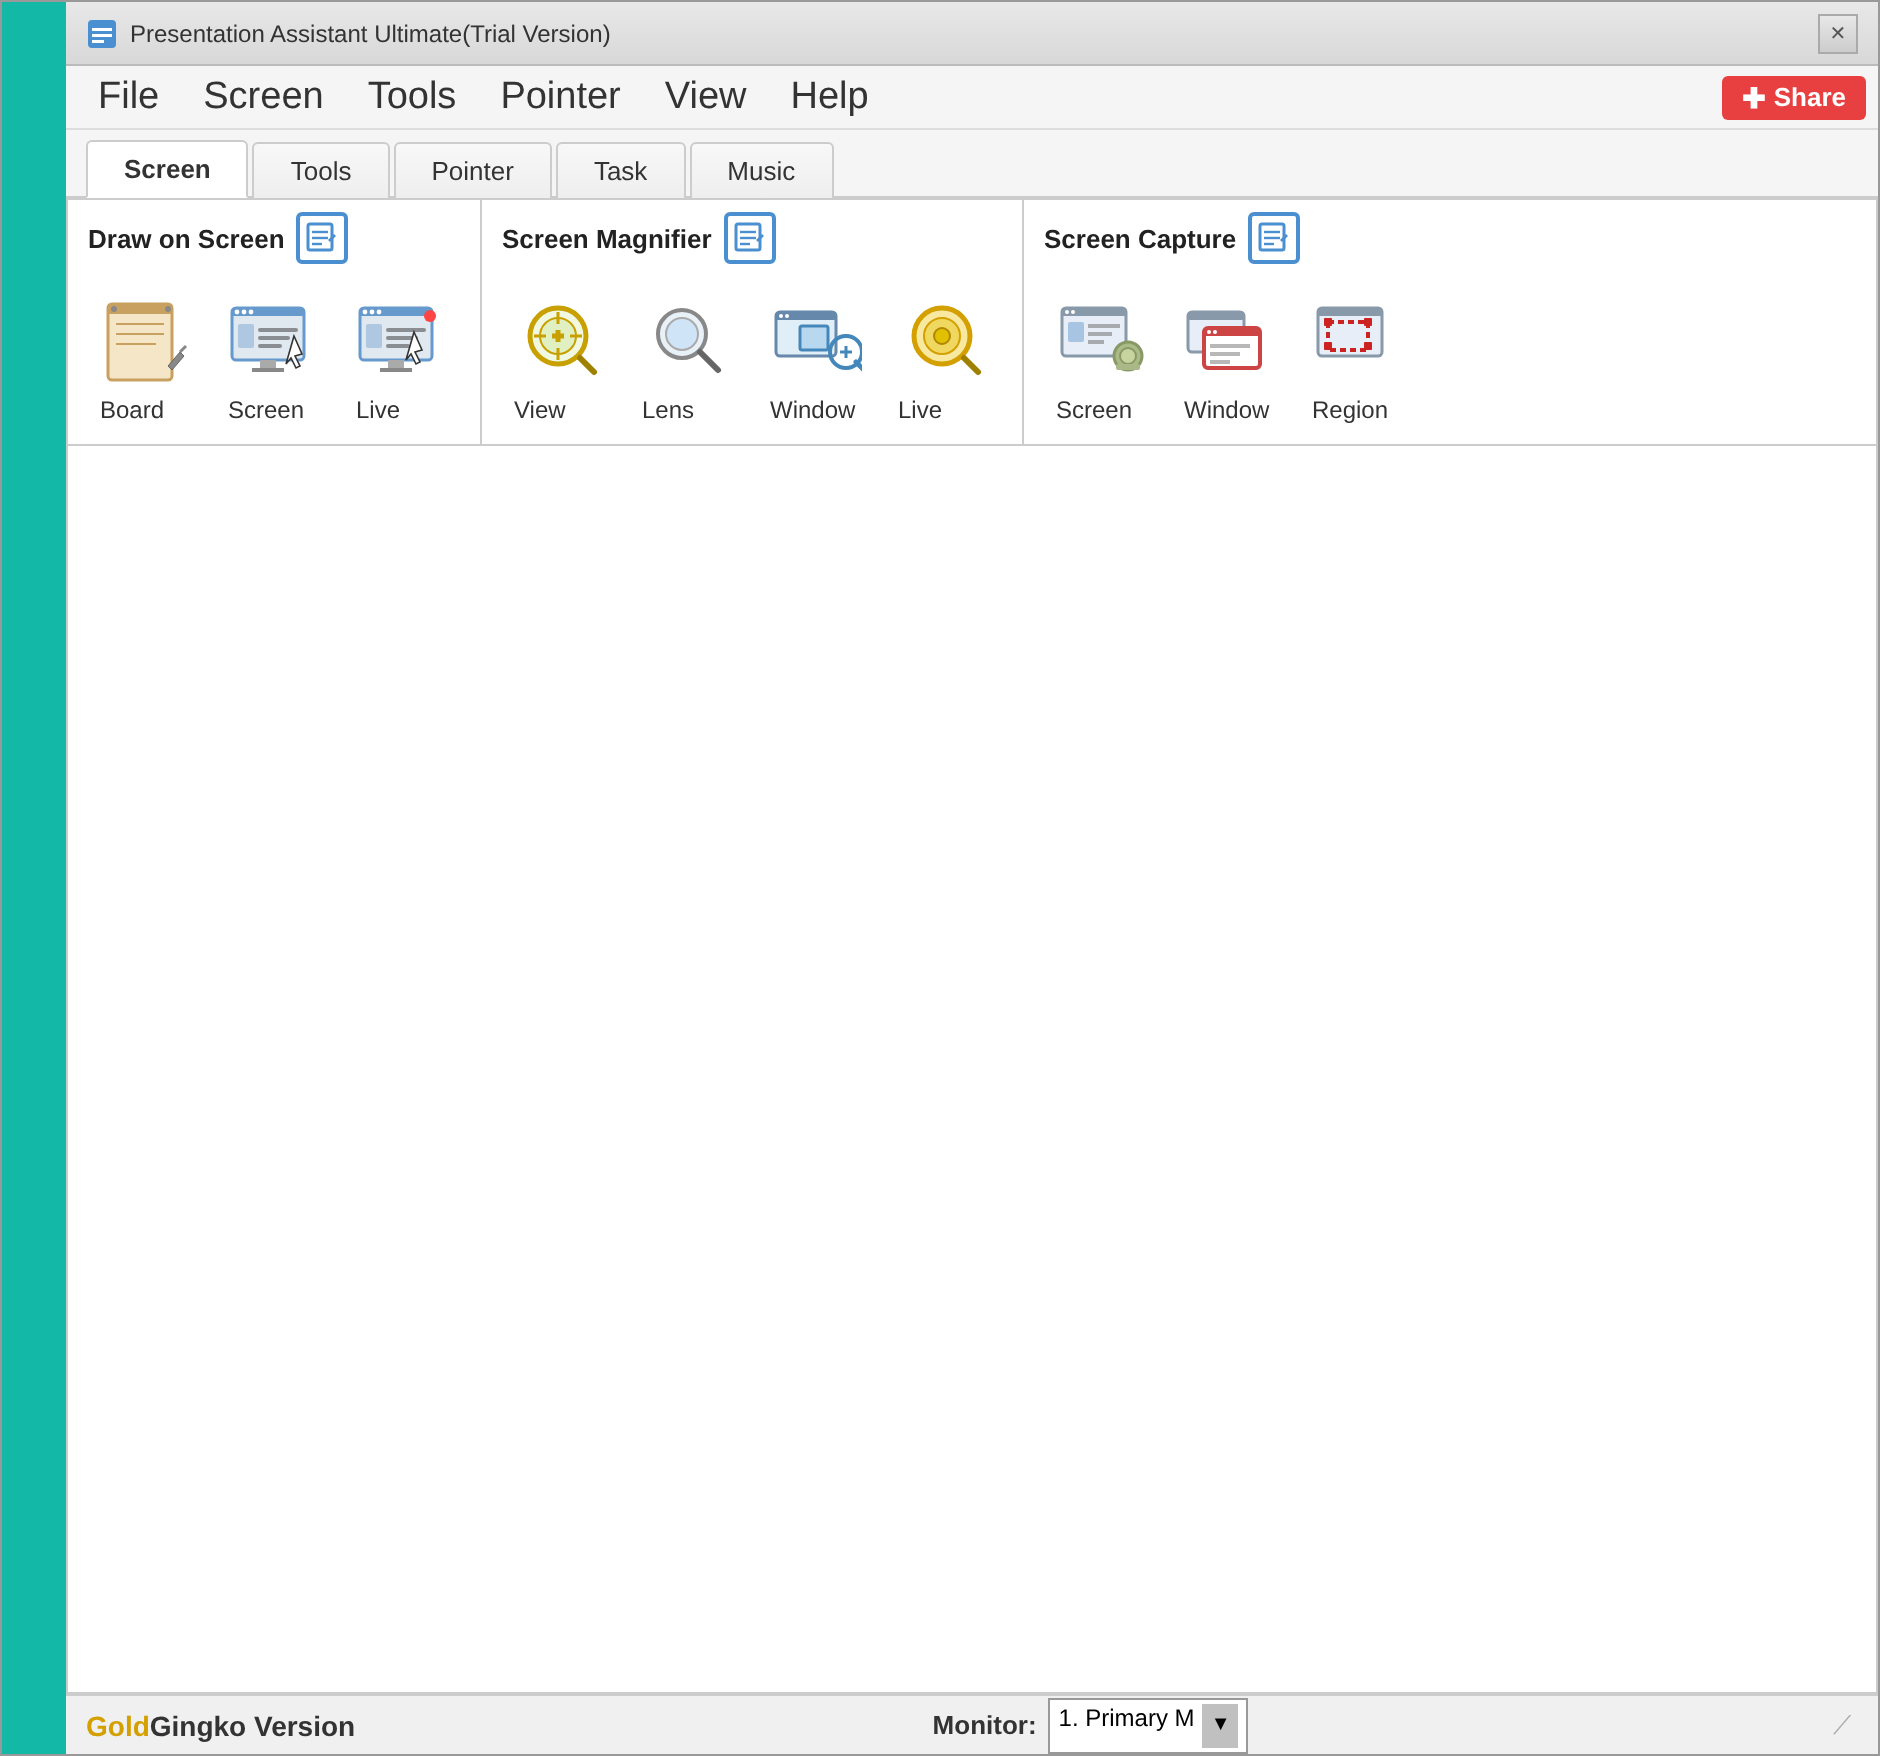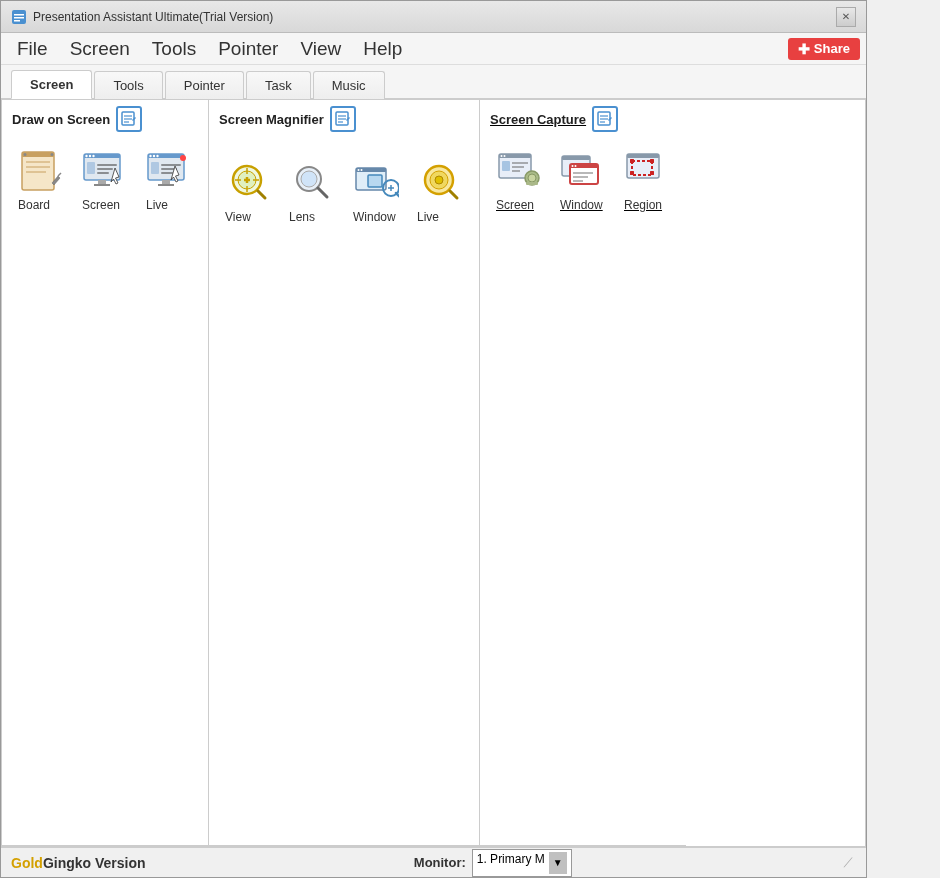--- a/index.html
+++ b/index.html
@@ -7,26 +7,27 @@
       font-family: 'Segoe UI', Tahoma, Arial, sans-serif;
       font-size: 13px;
       background: #f0f0f0;
       width: 940px;
       height: 878px;
       overflow: hidden;
     }
 
     
     .window {
-      width: 867px;
+      width: 940px;
       height: 878px;
       border: 1px solid #999;
       background: #14b8a6;
       display: flex;
       flex-direction: column;
+      padding-left: 32px;
     }
 
     .title-bar {
       background: linear-gradient(to bottom, #e8e8e8, #d8d8d8);
       border-bottom: 1px solid #bbb;
       padding: 6px 10px;
       display: flex;
       align-items: center;
       justify-content: space-between;
       height: 32px;
@@ -140,42 +141,41 @@
       z-index: 1;
     }
 
     
     .main-content {
       flex: 1;
       background: #ffffff;
       border: 1px solid #ccc;
       margin: 0;
       display: flex;
-      flex-direction: row;
+      flex-direction: column;
       overflow: hidden;
     }
 
     
     .toolbar-row {
       border-bottom: 1px solid #ccc;
       display: flex;
       align-items: stretch;
       min-height: 115px;
     }
 
     .toolbar-section {
       display: flex;
       flex-direction: column;
       padding: 6px 10px;
       border-right: 1px solid #ccc;
     }
 
     .toolbar-section:last-child {
       border-right: none;
-      text-decoration: underline;
     }
 
     .section-header {
       display: flex;
       align-items: center;
       gap: 6px;
       margin-bottom: 8px;
       padding-bottom: 4px;
     }
 
@@ -230,21 +230,20 @@
     }
 
     
     .draw-section {
       flex: 0 0 auto;
     }
 
     
     .magnifier-section {
       flex: 0 0 auto;
-      gap: 12px;
     }
 
     
     .capture-section {
       flex: 0 0 auto;
     }
 
     
     .content-area {
       flex: 1;

